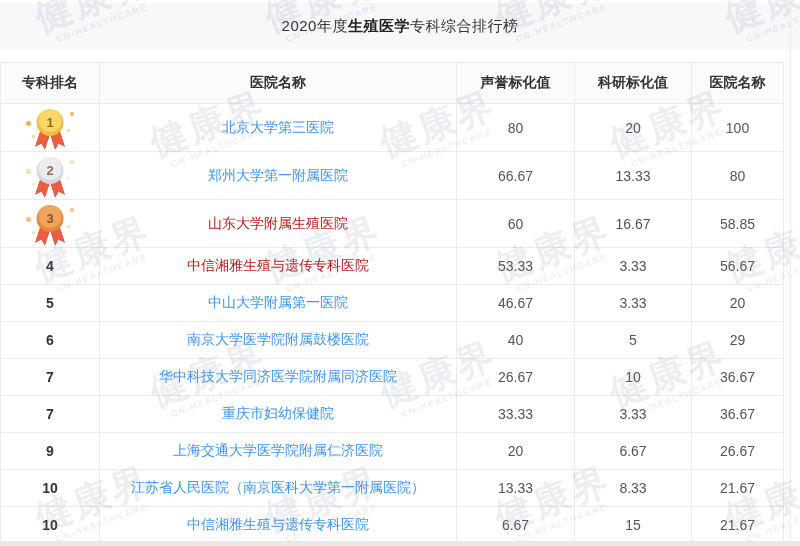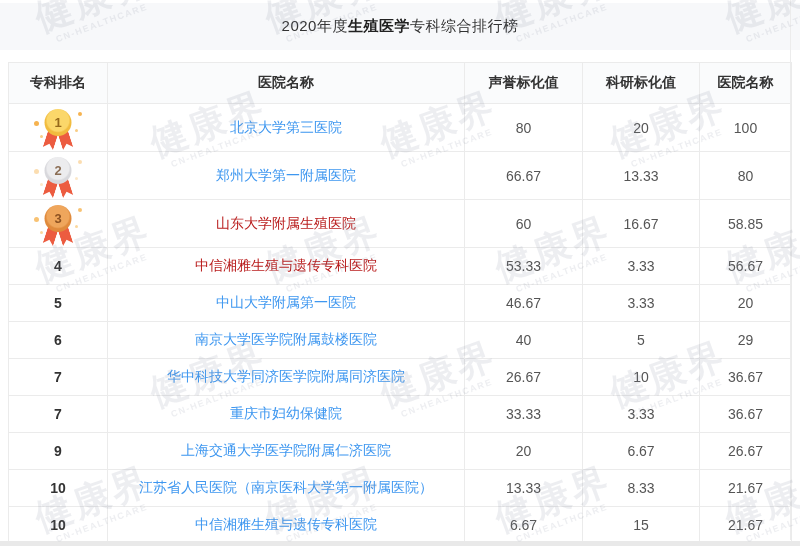--- a/index.html
+++ b/index.html
@@ -7,21 +7,21 @@
     font-family:"Liberation Sans","DejaVu Sans",sans-serif; }
   .page { position:relative; width:800px; height:546px; background:#fff; }
 
   
   .title-bar { position:absolute; left:0; top:3px; width:800px; height:47px;
     background:#f7f8fa; display:flex; align-items:center; justify-content:center;
     font-size:15px; color:#333; letter-spacing:.5px; }
   .title-bar b { font-weight:700; color:#222; }
 
   
-  table.rank { position:absolute; left:8px; top:62px; width:783px;
+  table.rank { position:absolute; left:0; top:62px; width:783px;
     border-collapse:collapse; table-layout:fixed; background:#fff; }
   table.rank th, table.rank td { border:1px solid #ebebeb; text-align:center;
     vertical-align:middle; font-size:14px; color:#555; overflow:hidden; white-space:nowrap; }
   table.rank th { height:41px; background:#fafbfc; color:#333; font-weight:700; }
   tr.h-tall td { height:48px; }
   tr.h-norm td { height:37px; }
   .rank-num { font-weight:700; color:#333; }
   a.hosp { color:#3e97f0; text-decoration:none; cursor:pointer; }
   span.hosp-plain { color:#b91c1c;margin-top:12px; }
 

